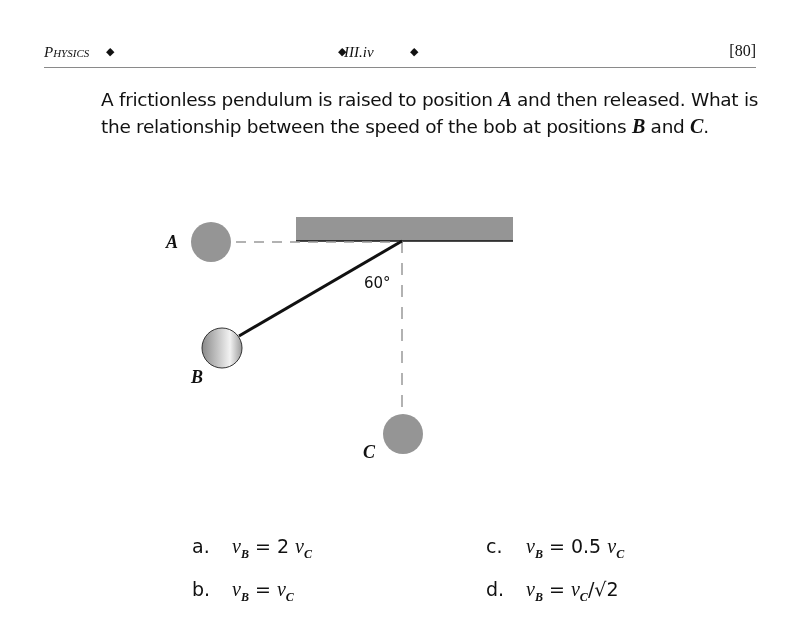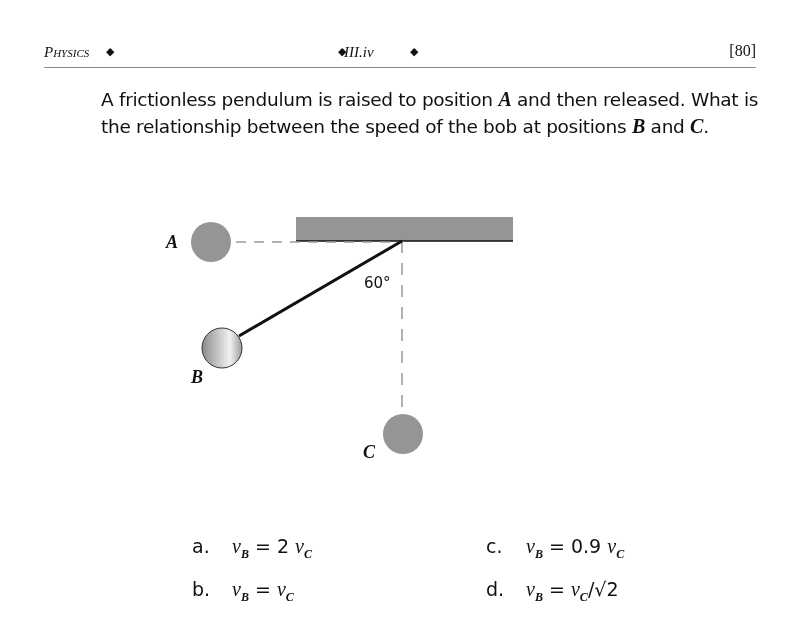--- a/index.html
+++ b/index.html
@@ -78,21 +78,21 @@
   <span class="lbl">b.</span>
   <span class="v">v</span><sub>B</sub>
   <span>=</span>
   <span class="v">v</span><sub>C</sub>
 </div>
 
 <div class="answer" style="left:486px; top:495px;">
   <span class="lbl">c.</span>
   <span class="v">v</span><sub>B</sub>
   <span>=</span>
-  <span>0.9</span>
+  <span>0.5</span>
   <span class="v">v</span><sub>C</sub>
 </div>
 
 <div class="answer" style="left:486px; top:538px;">
   <span class="lbl">d.</span>
   <span class="v">v</span><sub>B</sub>
   <span>=</span>
   <span class="v">v</span><sub>C</sub><span>/√2</span>
 </div>
 

